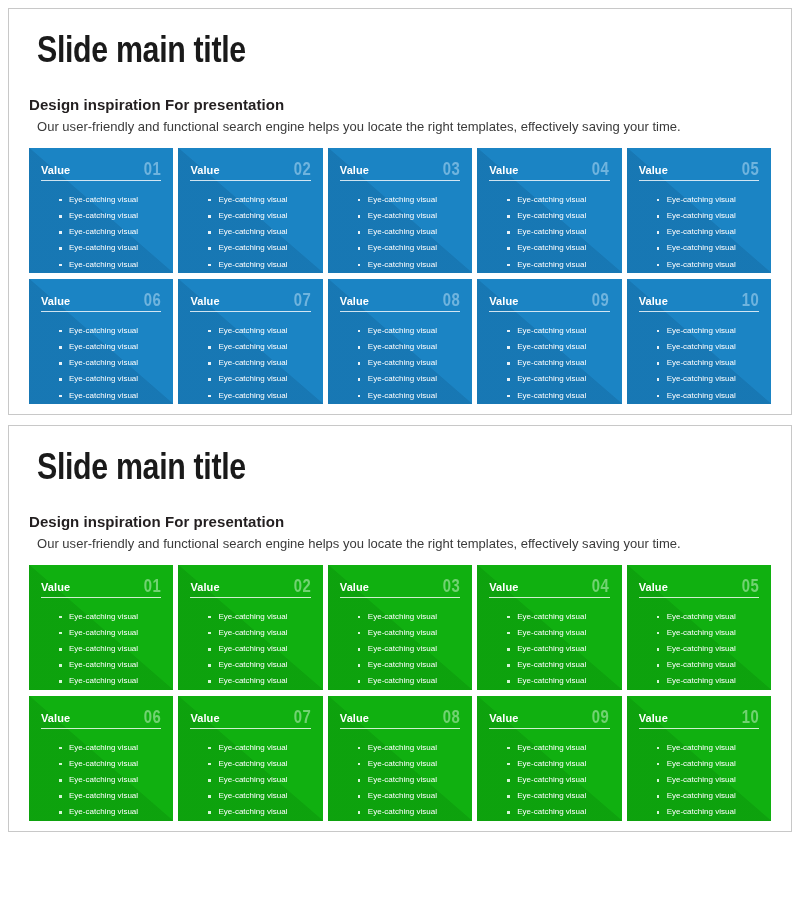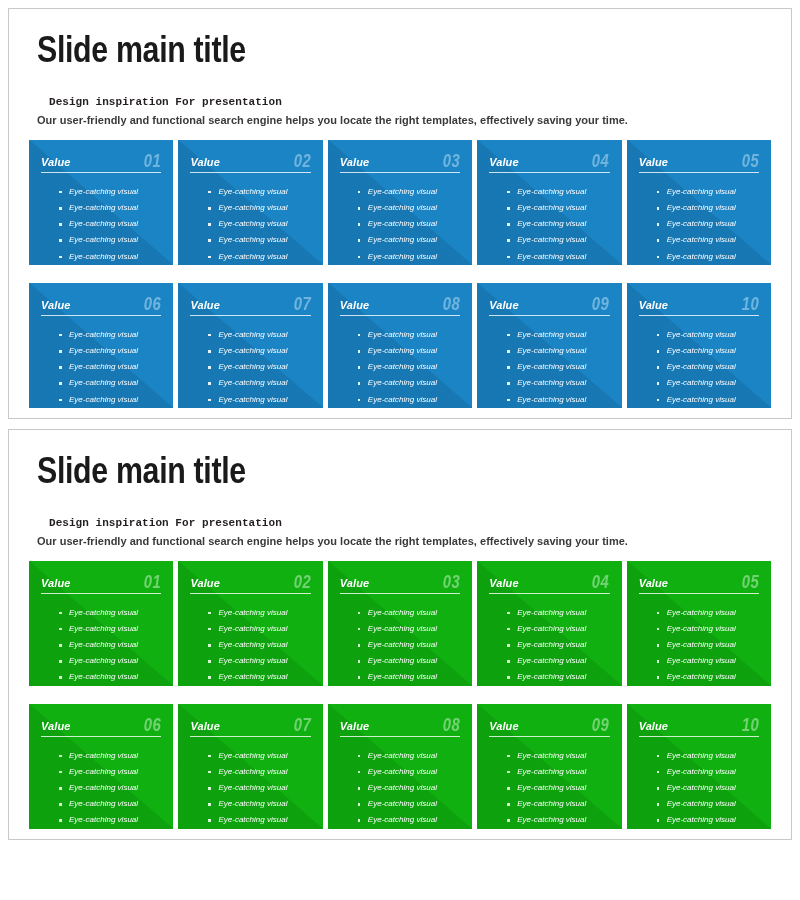--- a/index.html
+++ b/index.html
@@ -40,42 +40,40 @@
     font-weight: 700;
     letter-spacing: -0.4px;
     color: #1a1a1a;
     line-height: 1.05;
     margin: 0 0 0 8px;
     transform: scaleX(0.82);
     transform-origin: left center;
   }
 
   .slide-subtitle {
-    font-size: 11px;
+    font-size: 15px;
     font-weight: 700;
     color: #231f20;
-    margin: 26px 0 0 20px;
+    margin: 26px 0 0 0;
     letter-spacing: 0.05px;
-    font-family: Liberation Mono, monospace;
   }
 
   .slide-desc {
-    font-size: 11px;
-    font-weight: 700;
+    font-size: 13px;
+    font-weight: 400;
     color: #3a3a3a;
     margin: 6px 0 0 8px;
     letter-spacing: 0.02px;
   }
 
   .card-grid {
     margin-top: 14px;
     display: flex;
     flex-direction: column;
-    gap: 18px;
-    font-style: italic;
+    gap: 6px;
   }
   .card-row {
     display: flex;
     gap: 5px;
   }
 
   .card {
     position: relative;
     flex: 1 1 0;
     height: 125px;

